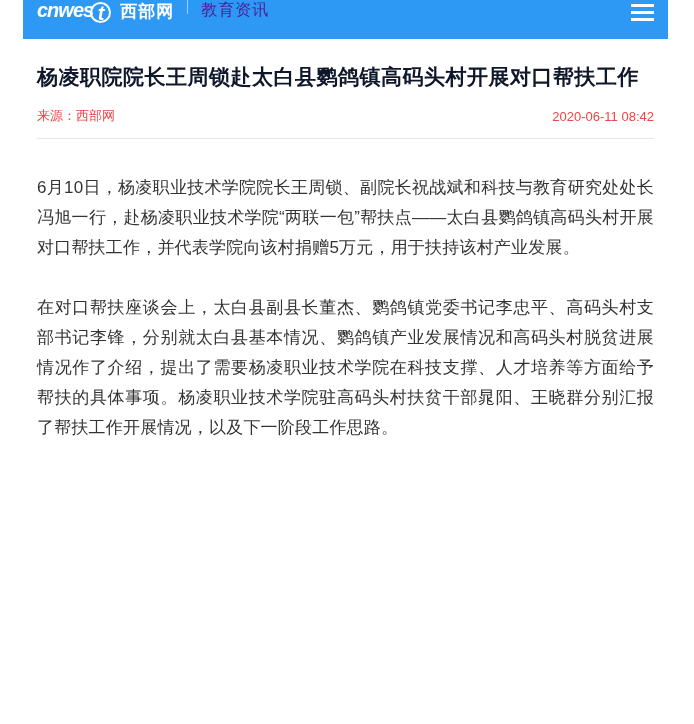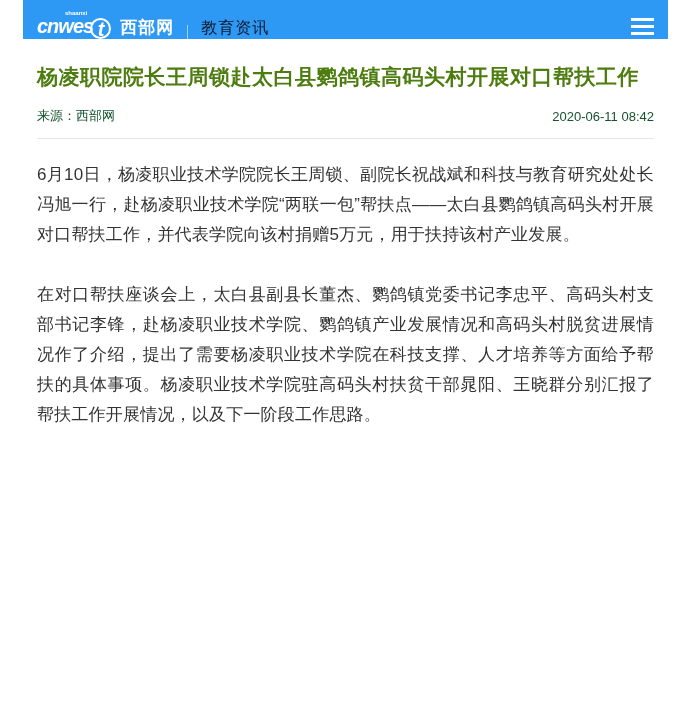--- a/index.html
+++ b/index.html
@@ -17,21 +17,21 @@
   }
   .container {
     width: 645px;
     margin: 0 auto 0 23px;
   }
   
   .topbar {
     height: 39px;
     background: #2E99F5;
     display: flex;
-    align-items: flex-end;
+    align-items: flex-start;
     padding: 0 12px 0 14px;
   }
   .logo {
     display: flex;
     align-items: center;
     cursor: pointer;
     text-decoration: none;
   }
   .logo-en {
     position: relative;
@@ -70,21 +70,21 @@
     margin-left: 7px;
     letter-spacing: 1px;
   }
   .topbar-divider {
     width: 1px;
     height: 14px;
     background: rgba(255,255,255,0.55);
     margin: 0 13px;
   }
   .channel {
-    color: #0f172a;
+    color: #4c1d95;
     font-size: 16px;
     letter-spacing: 1px;
     cursor: pointer;
   }
   .menu-btn {
     margin-left: auto;
     background: transparent;
     border: none;
     padding: 4px 2px;
     display: flex;
@@ -99,40 +99,40 @@
     background: #fff;
   }
   
   .article {
     padding: 0 14px;
   }
   .article-title {
     margin: 24px 0 0 0;
     font-size: 21px;
     font-weight: 700;
-    color: #4d7c0f;
+    color: #0f172a;
     line-height: 1.35;
     white-space: nowrap;
     letter-spacing: 0.5px;
   }
   .meta-row {
     display: flex;
     justify-content: space-between;
     align-items: center;
     margin-top: 16px;
     font-size: 13px;
-    color: #14532d;
+    color: #ef4444;
   }
   .meta-divider {
     border: none;
     border-top: 1px solid #e7e7e7;
     margin: 13px 0 0 0;
   }
   .article-body {
-    margin-top: 21px;
+    margin-top: 34px;
   }
   .article-body p {
     margin: 0 0 30px 0;
     font-size: 17px;
     line-height: 30px;
     color: #333;
     text-align: justify;
     letter-spacing: 0.2px;
   }
 </style>
@@ -161,18 +161,18 @@
 
       <div class="meta-row">
         <span class="meta-source"><span>来源：</span><span>西部网</span></span>
         <span class="meta-date">2020-06-11 08:42</span>
       </div>
 
       <hr class="meta-divider">
 
       <div class="article-body">
         <p>6月10日，杨凌职业技术学院院长王周锁、副院长祝战斌和科技与教育研究处处长冯旭一行，赴杨凌职业技术学院“两联一包”帮扶点——太白县鹦鸽镇高码头村开展对口帮扶工作，并代表学院向该村捐赠5万元，用于扶持该村产业发展。</p>
-        <p>在对口帮扶座谈会上，太白县副县长董杰、鹦鸽镇党委书记李忠平、高码头村支部书记李锋，赴杨凌职业技术学院、鹦鸽镇产业发展情况和高码头村脱贫进展情况作了介绍，提出了需要杨凌职业技术学院在科技支撑、人才培养等方面给予帮扶的具体事项。杨凌职业技术学院驻高码头村扶贫干部晁阳、王晓群分别汇报了帮扶工作开展情况，以及下一阶段工作思路。</p>
+        <p>在对口帮扶座谈会上，太白县副县长董杰、鹦鸽镇党委书记李忠平、高码头村支部书记李锋，分别就太白县基本情况、鹦鸽镇产业发展情况和高码头村脱贫进展情况作了介绍，提出了需要杨凌职业技术学院在科技支撑、人才培养等方面给予帮扶的具体事项。杨凌职业技术学院驻高码头村扶贫干部晁阳、王晓群分别汇报了帮扶工作开展情况，以及下一阶段工作思路。</p>
       </div>
     </main>
 
   </div>
 </div>
 
 </body></html>

